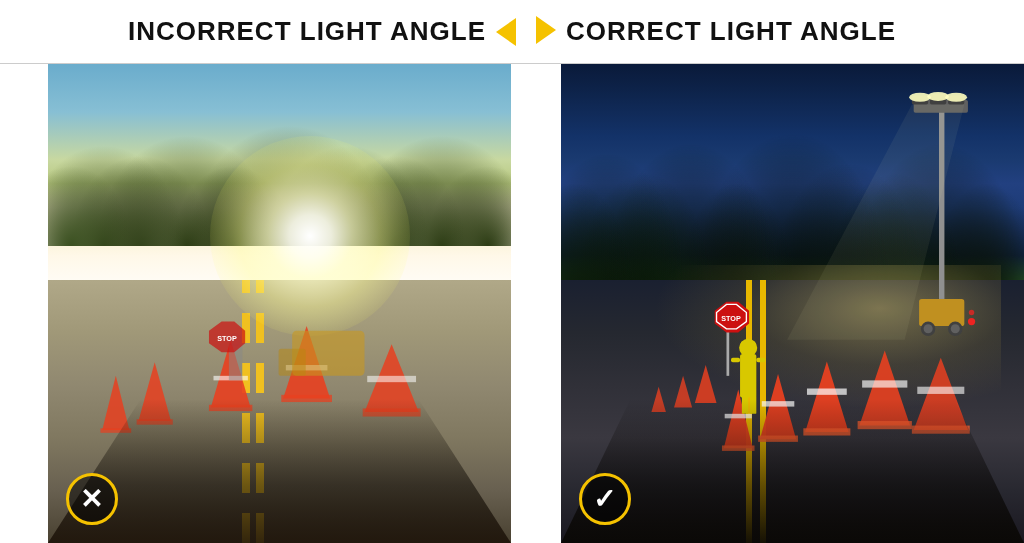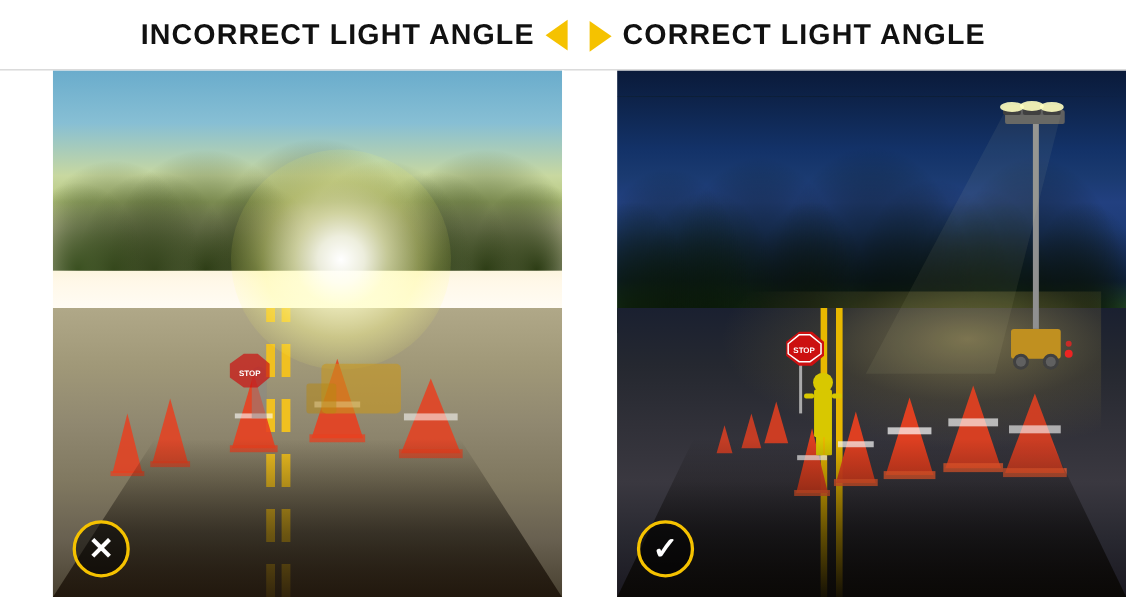--- a/index.html
+++ b/index.html
@@ -31,21 +31,21 @@
     }
 
     .header-left {
       display: flex;
       align-items: center;
       gap: 10px;
     }
 
     .header-right {
       display: flex;
-      align-items: flex-end;
+      align-items: flex-start;
       gap: 10px;
     }
 
     .header-title {
       font-size: 26px;
       font-weight: 900;
       letter-spacing: 1px;
       color: #111;
       text-transform: uppercase;
     }

